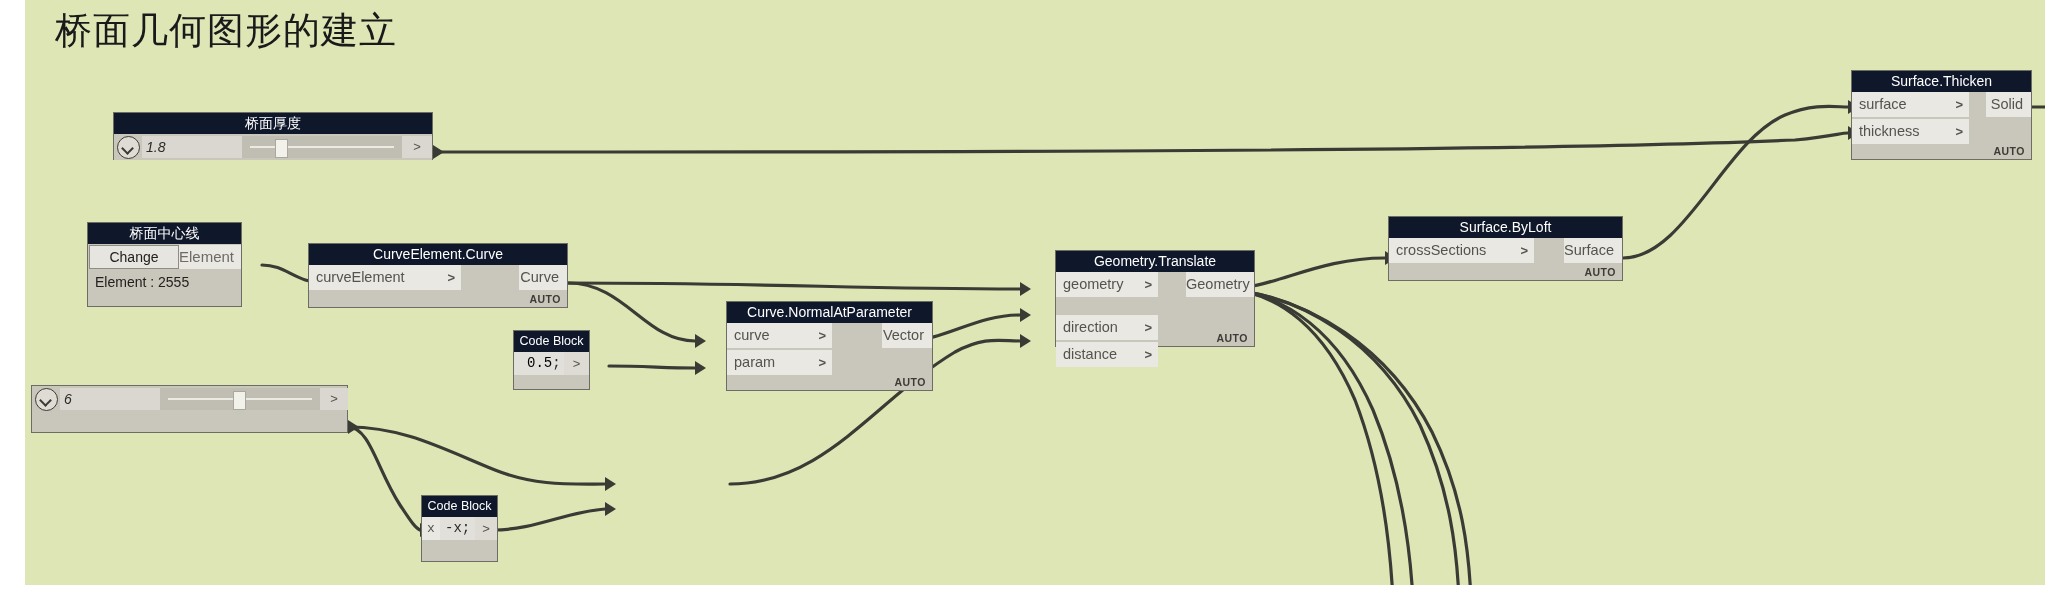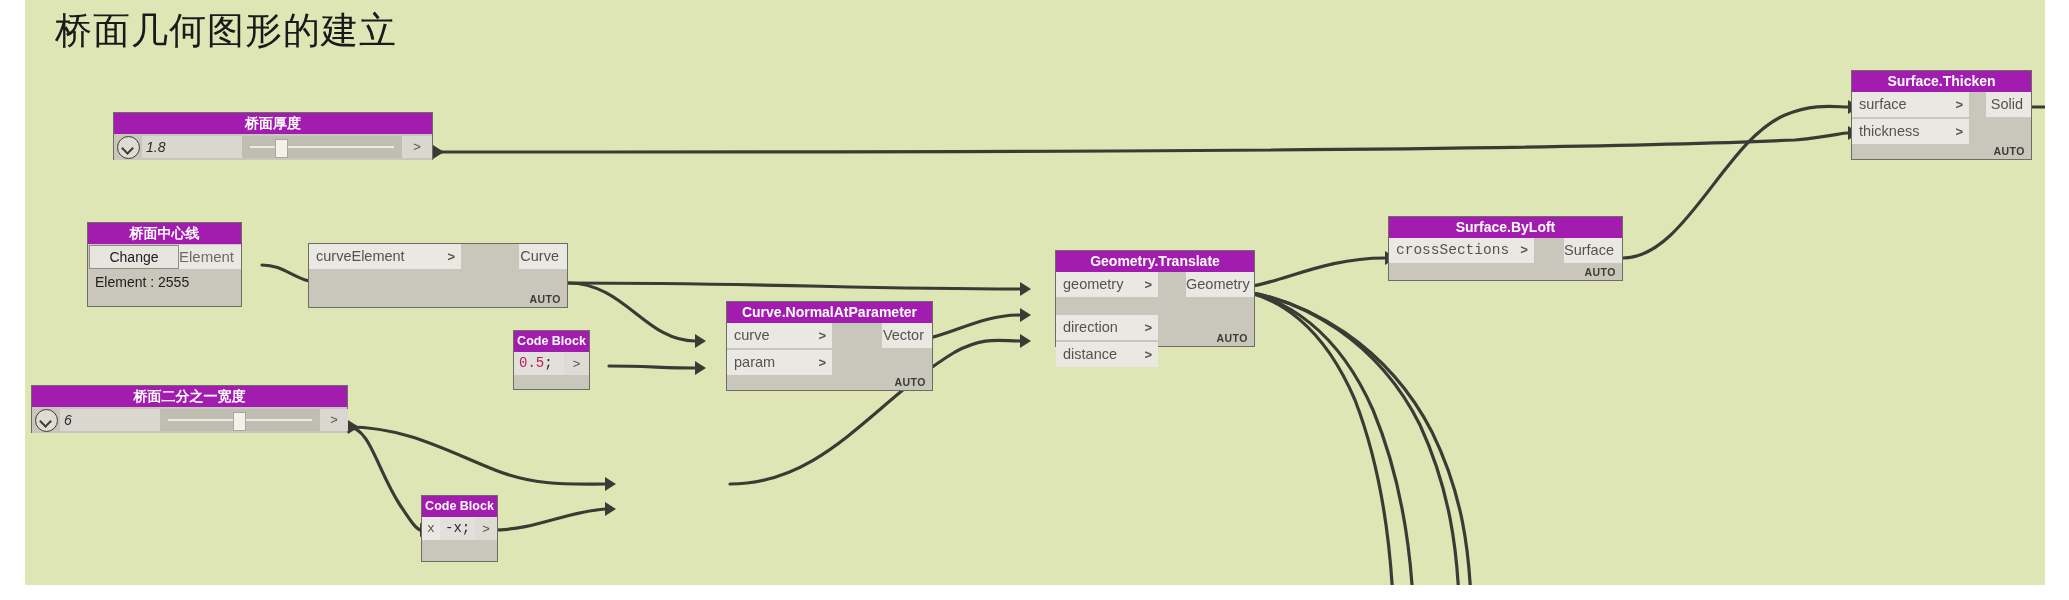--- a/index.html
+++ b/index.html
@@ -4,21 +4,21 @@
 <style>
   html,body{margin:0;padding:0;background:#ffffff;}
   body{width:2069px;height:600px;overflow:hidden;font-family:"Liberation Sans",sans-serif;}
   #root{position:relative;width:2069px;height:600px;background:#ffffff;}
   #canvas{position:absolute;left:25px;top:0px;width:2020px;height:585px;background:#dfe6b6;overflow:hidden;}
   #wires{position:absolute;left:0;top:0;width:2020px;height:585px;pointer-events:none;}
 
   .title{position:absolute;left:30px;top:6px;font-size:37px;color:#1a1a1a;letter-spacing:1px;white-space:nowrap;}
 
   .node{position:absolute;box-sizing:border-box;border:1px solid #6d6d66;background:#c9c6bc;}
-  .node-head{background:#a21caf;color:#ffffff;font-size:14px;font-weight:bold;text-align:center;line-height:21px;height:21px;white-space:nowrap;overflow:hidden;}
+  .node-head{background:#0f172a;color:#ffffff;font-size:14px;font-weight:normal;text-align:center;line-height:21px;height:21px;white-space:nowrap;overflow:hidden;}
   .row{position:relative;height:25px;}
   .port{position:absolute;top:0;height:25px;background:#e9e8e3;color:#55534c;font-size:14.5px;line-height:25px;box-sizing:border-box;}
   .port.in{left:0;padding-left:7px;}
   .port.out{right:0;padding-right:8px;text-align:right;}
   .chev{position:absolute;right:6px;top:0;line-height:25px;font-size:13px;font-weight:bold;color:#55534c;}
   .auto{position:absolute;right:6px;bottom:2px;font-size:10.5px;font-weight:bold;color:#3d3b35;letter-spacing:.5px;}
 
   
   .sl-body{position:relative;height:26px;background:#c9c6bc;}
   .sl-caret{position:absolute;left:3px;top:2px;width:21px;height:21px;border-radius:50%;border:1.6px solid #3c3a34;background:#dedcd4;}
@@ -32,21 +32,21 @@
   
   .ep-row{position:relative;height:26px;}
   .ep-btn{position:absolute;left:1px;top:1px;height:24px;background:#e6e5e0;border:1px solid #8e8c84;color:#22211d;font-size:14px;line-height:22px;text-align:center;box-sizing:border-box;}
   .ep-out{position:absolute;right:0;top:1px;height:24px;background:#e9e8e3;color:#6d6b64;font-size:15px;line-height:24px;padding-right:19px;text-align:right;box-sizing:border-box;}
   .ep-val{position:absolute;left:7px;font-size:14px;color:#22211d;}
 
   
   .cb-row{position:relative;height:23px;background:#c9c6bc;}
   .cb-in{position:absolute;left:0;top:0;height:23px;background:#e9e8e3;color:#55534c;font-size:13px;line-height:23px;text-align:center;font-family:"Liberation Mono",monospace;}
   .cb-code{position:absolute;top:0;height:23px;background:#e2e0da;font-size:14px;line-height:23px;font-family:"Liberation Mono",monospace;padding-left:5px;box-sizing:border-box;color:#2b2b28;white-space:nowrap;}
-  .num{color:#be185d;}
+  .num{color:#000000;margin-left:8px;}
   .cb-gt{position:absolute;right:0;top:0;height:23px;background:#dddbd4;color:#55534c;font-size:13px;line-height:23px;text-align:center;}
 
   
   .lc-btn{position:absolute;top:0;height:25px;background:#e1dfd9;color:#3a3833;font-size:15px;line-height:25px;text-align:center;}
 </style>
 </head>
 <body>
 
 <div id="root">
   <div id="canvas">
@@ -125,20 +125,21 @@
       <div class="ep-row">
         <div class="ep-btn" style="width:90px;">Change</div>
         <div class="ep-out" style="width:62px;">Element</div>
       </div>
       <div style="position:relative;height:36px;">
         <div class="ep-val" style="top:4px;">Element : 2555</div>
       </div>
     </div>
 
     <div class="node" style="left:283px;top:243px;width:260px;height:65px;">
+      <div class="node-head">CurveElement.Curve</div>
       <div class="row">
         <div class="port in" style="width:152px;">
           <span>curveElement</span>
           <span class="chev">&gt;</span>
         </div>
         <div class="port out" style="width:48px;">Curve</div>
       </div>
       <div class="auto">AUTO</div>
     </div>
 
@@ -188,21 +189,21 @@
           <span>distance</span>
           <span class="chev">&gt;</span>
         </div>
       </div>
       <div class="auto">AUTO</div>
     </div>
 
     <div class="node" style="left:1363px;top:216px;width:235px;height:65px;">
       <div class="node-head">Surface.ByLoft</div>
       <div class="row">
-        <div class="port in" style="width:145px;font-family:Liberation Mono, monospace;">
+        <div class="port in" style="width:145px;">
           <span>crossSections</span>
           <span class="chev">&gt;</span>
         </div>
         <div class="port out" style="width:58px;">Surface</div>
       </div>
       <div class="auto">AUTO</div>
     </div>
 
     <div class="node" style="left:1826px;top:70px;width:181px;height:90px;">
       <div class="node-head">Surface.Thicken</div>
@@ -216,21 +217,20 @@
       <div class="row" style="margin-top:2px;">
         <div class="port in" style="width:117px;">
           <span>thickness</span>
           <span class="chev">&gt;</span>
         </div>
       </div>
       <div class="auto">AUTO</div>
     </div>
 
     <div class="node" style="left:6px;top:385px;width:317px;height:48px;">
-      <div class="node-head">桥面二分之一宽度</div>
       <div class="sl-body">
         <div class="sl-caret"></div>
         <div class="sl-val" style="left:28px;width:100px;">6</div>
         <div class="sl-track-wrap" style="left:128px;width:160px;">
           <div class="sl-track"></div>
           <div class="sl-thumb" style="left:73px;"></div>
         </div>
         <div class="sl-gt" style="left:288px;width:28px;">&gt;</div>
       </div>
     </div>

